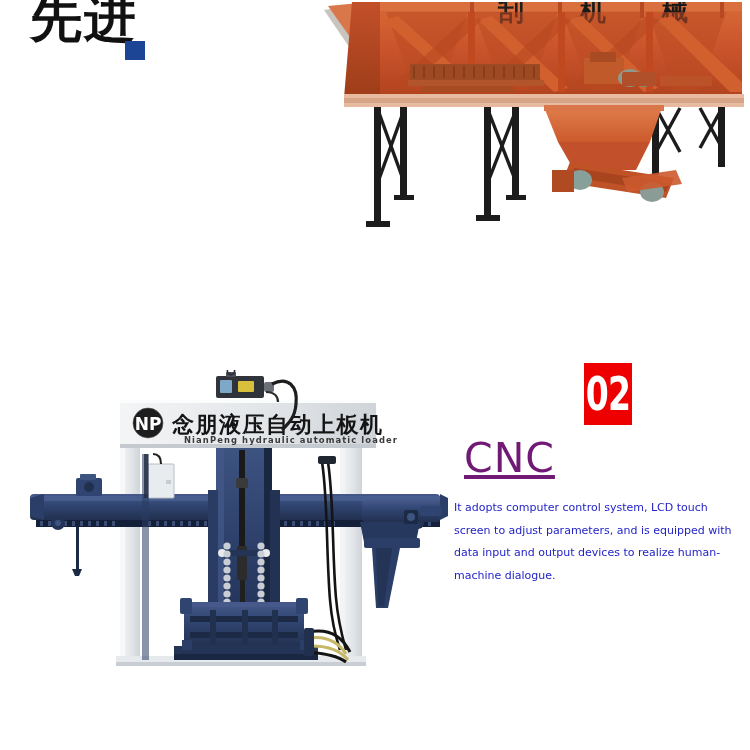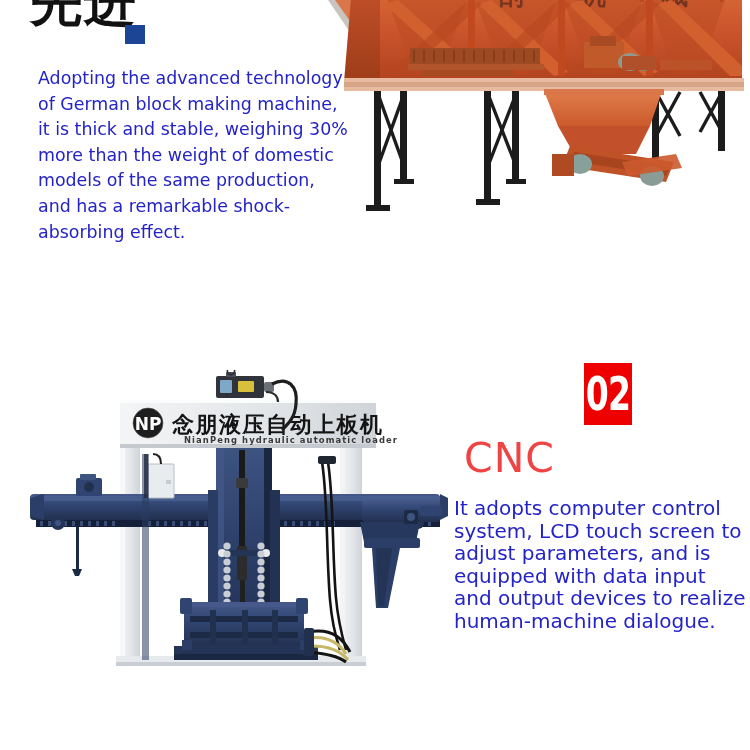--- a/index.html
+++ b/index.html
@@ -9,21 +9,21 @@
     font-family: "DejaVu Sans", "Liberation Sans", sans-serif;
     overflow: hidden;
   }
   #page {
     position: relative;
     width: 750px; height: 750px;
     background: #ffffff;
   }
 
   
-  #section-advanced { position: absolute; left: 0; top: 0; width: 750px; height: 300px; }
+  #section-advanced { position: absolute; left: 0; top: 16px; width: 750px; height: 300px; }
 
   #heading-cn-advanced {
     position: absolute; left: 30px; top: -24px;
     font-size: 52px; line-height: 52px;
     font-weight: 700; color: #111111;
     letter-spacing: 2px;
     white-space: nowrap;
     font-family: "DejaVu Sans", "Liberation Sans", sans-serif;
   }
   #heading-accent-square {
@@ -61,28 +61,29 @@
     line-height: 62px;
     text-align: center;
     letter-spacing: -1px;
     font-family: "DejaVu Sans Condensed", "Liberation Sans Narrow", "Liberation Sans", sans-serif;
     transform: scaleX(0.8);
     transform-origin: center center;
   }
   #heading-cnc {
     position: absolute; left: 452px; top: 80px;
     font-size: 41px; line-height: 46px;
-    color: #ef4444;
+    color: #701a75;
     font-weight: 400;
     letter-spacing: 1px;
+    text-decoration: underline;
   }
   #paragraph-cnc {
     position: absolute; left: 442px; top: 142px;
     width: 292px;
-    font-size: 20px;
+    font-size: 11px;
     line-height: 22.6px;
     color: #2323c8;
     font-weight: 400;
   }
 
   
   #image-loader-machine {
     position: absolute; left: 8px; top: 15px;
     width: 428px; height: 305px;
   }
@@ -92,21 +93,20 @@
 <body>
 
 <div id="page">
 
   <div id="section-advanced">
 
     <div id="heading-cn-advanced">先进</div>
 
     <div id="heading-accent-square"></div>
 
-    <div id="paragraph-advanced">Adopting the advanced technology of German block making machine, it is thick and stable, weighing 30% more than the weight of domestic models of  the same production, and has a remarkable shock-absorbing effect.</div>
 
     <div id="image-batching-machine">
       <svg viewBox="0 0 428 242" xmlns="http://www.w3.org/2000/svg">
         <defs>
           <linearGradient id="orgA" x1="0" y1="0" x2="0" y2="1">
             <stop offset="0%" stop-color="#d96a38"></stop>
             <stop offset="55%" stop-color="#c8522a"></stop>
             <stop offset="100%" stop-color="#b2441f"></stop>
           </linearGradient>
           <linearGradient id="orgB" x1="0" y1="0" x2="1" y2="0">

